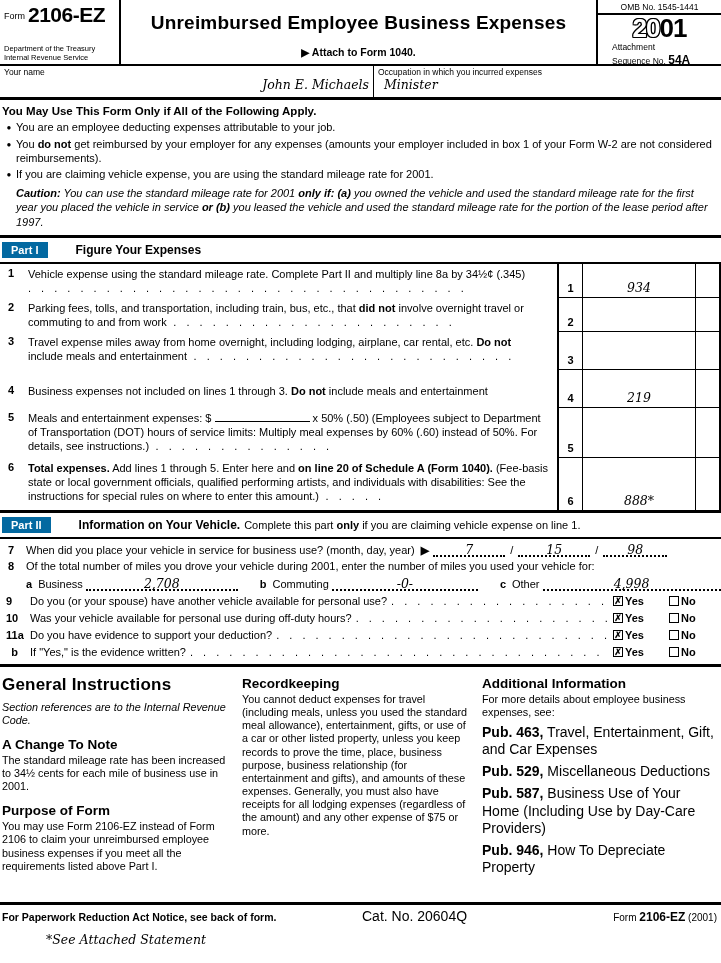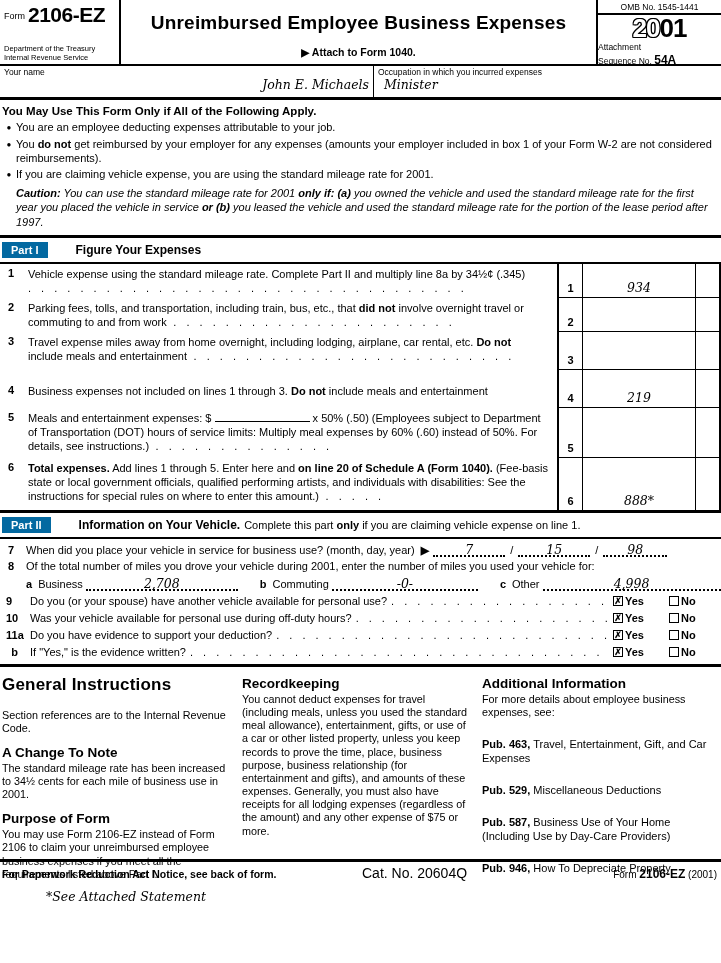--- a/index.html
+++ b/index.html
@@ -13,21 +13,21 @@
   .fword { font-size:9px; margin-top:8px; }
   .fnum { font-size:21px; font-weight:bold; margin-left:3px; letter-spacing:-0.5px; }
   .agency { font-size:7.5px; line-height:1.2; }
   .hcenter { flex:1; display:flex; flex-direction:column; align-items:center; justify-content:space-between; padding:12px 4px 6px; }
   .title { font-size:19px; font-weight:bold; letter-spacing:0.2px; }
   .attach { font-size:10.5px; font-weight:bold; }
   .hright { width:125px; border-left:2px solid #000; display:flex; flex-direction:column; }
   .omb { font-size:8.5px; text-align:center; padding:2px 0 1px; border-bottom:2px solid #000; }
   .year { font-size:26px; font-weight:bold; text-align:center; line-height:1.0; letter-spacing:-1px; }
   .yr-o { color:#fff; text-shadow:-1.2px 0 #000, 1.2px 0 #000, 0 -1.2px #000, 0 1.2px #000, -1px -1px #000, 1px 1px #000, -1px 1px #000, 1px -1px #000; }
-  .aseq { font-size:8.5px; line-height:1.25; padding:1px 0 0 0; }
+  .aseq { font-size:8.5px; line-height:1.25; padding:1px 0 0 14px; }
   .seq { font-size:12px; font-weight:bold; }
 
   
   .idrow { display:flex; height:34px; border-bottom:3px solid #000; }
   .idcell { padding:1px 4px; }
   .idlabel { font-size:8.5px; }
   .id-name { width:373px; }
   .id-occ { width:204px; border-left:1.5px solid #000; }
   .id-ssn { width:144px; border-left:1.5px solid #000; }
   .entry { font-family:"DejaVu Serif", serif; font-style:italic; font-size:12.5px; }
@@ -82,30 +82,30 @@
   .qno-b { text-align:right; padding-right:12px; }
   .qtext { white-space:nowrap; }
   .qdots { flex:1; letter-spacing:3.5px; white-space:nowrap; overflow:hidden; margin:0 4px; }
   .cbgroup { display:flex; align-items:center; width:108px; flex:0 0 auto; }
   .cb { width:10px; height:10px; border:1.5px solid #000; display:inline-flex; align-items:center; justify-content:center; font-size:9px; font-weight:bold; line-height:1; margin-right:2px; }
   .cblabel { font-weight:bold; font-size:11px; }
   .cbyes { display:flex; align-items:center; width:56px; }
   .cbno { display:flex; align-items:center; }
 
   
-  .instr { display:flex; padding:8px 2px 0 2px; height:192px; }
+  .instr { display:flex; padding:8px 2px 0 2px; height:235px; }
   .icol1 { width:240px; padding-right:10px; }
   .icol2 { width:240px; padding-right:10px; }
   .icol3 { flex:1; }
   .gi-title { font-size:17px; font-weight:bold; letter-spacing:0.2px; }
-  .gi-note { font-size:10.8px; line-height:1.2; margin-top:14px; }
+  .gi-note { font-style:italic; font-size:10.8px; line-height:1.2; margin-top:6px; }
   .ihead { font-size:13.5px; font-weight:bold; margin:10px 0 2px 0; }
   .ihead-top { margin-top:1px; }
   .ipar { font-size:10.8px; line-height:1.22; }
-  .pubitem { font-size:11px; line-height:1.22; margin-top:19px; }
+  .pubitem { font-size:14px; line-height:1.22; margin-top:5px; }
 
   
   .footer { border-top:3px solid #000; display:flex; align-items:baseline; padding:3px 2px 0 2px; }
   .f-notice { font-weight:bold; font-size:10.5px; width:360px; }
   .f-cat { font-size:14px; width:160px; }
   .f-form { flex:1; text-align:right; font-size:10px; padding-right:2px; }
   .f-formnum { font-size:12px; font-weight:bold; }
   .attached { margin:8px 0 0 46px; }
 </style>
 </head>

